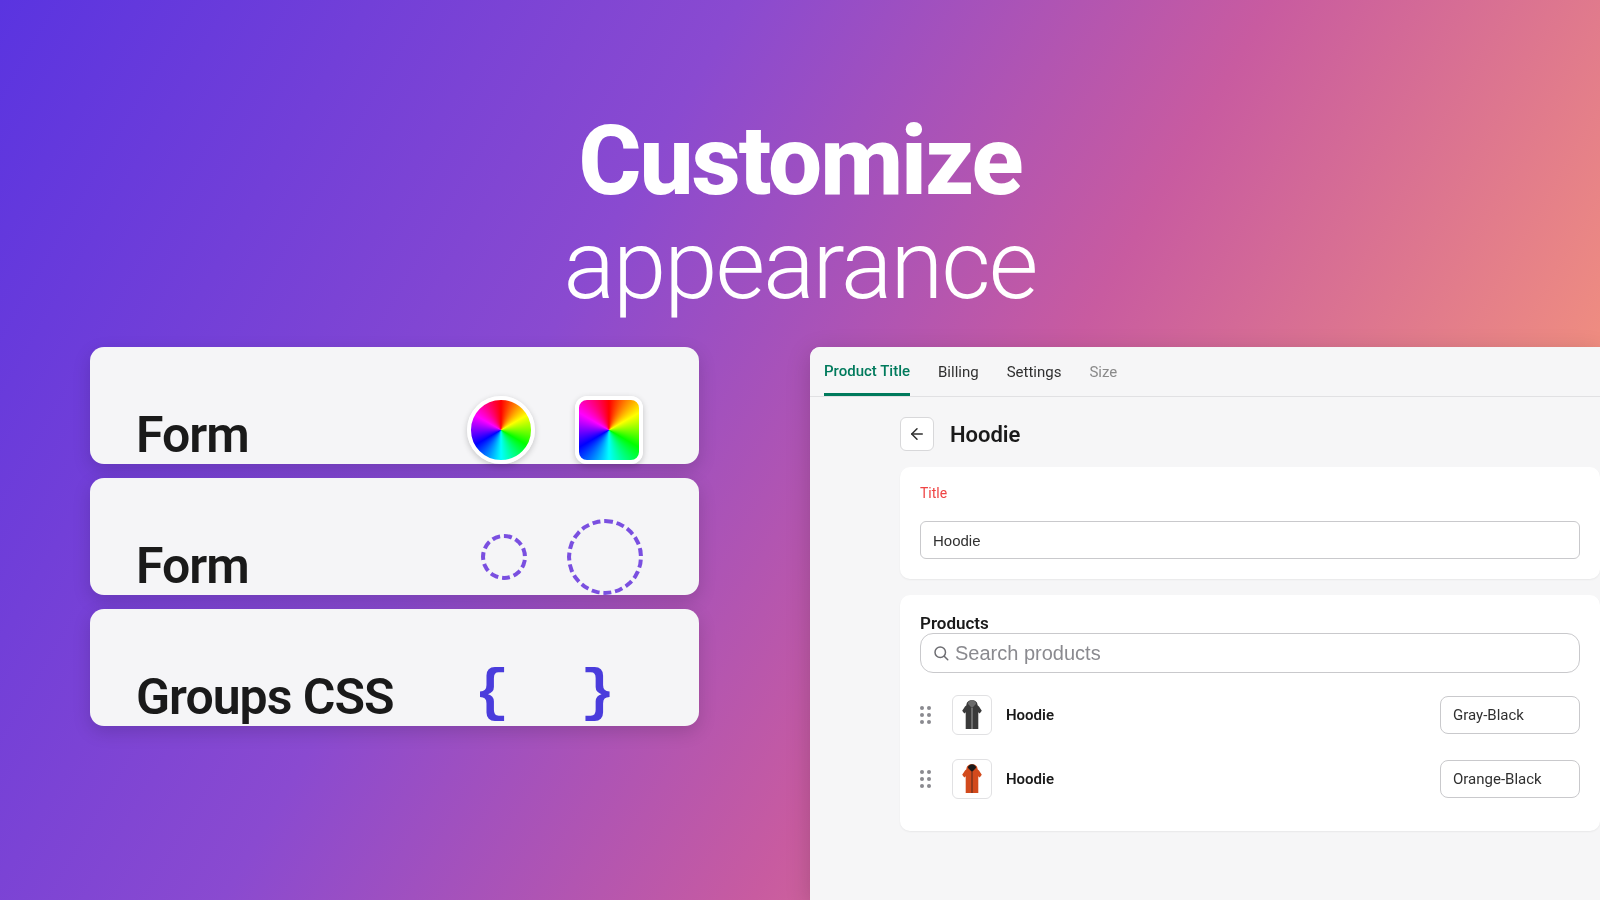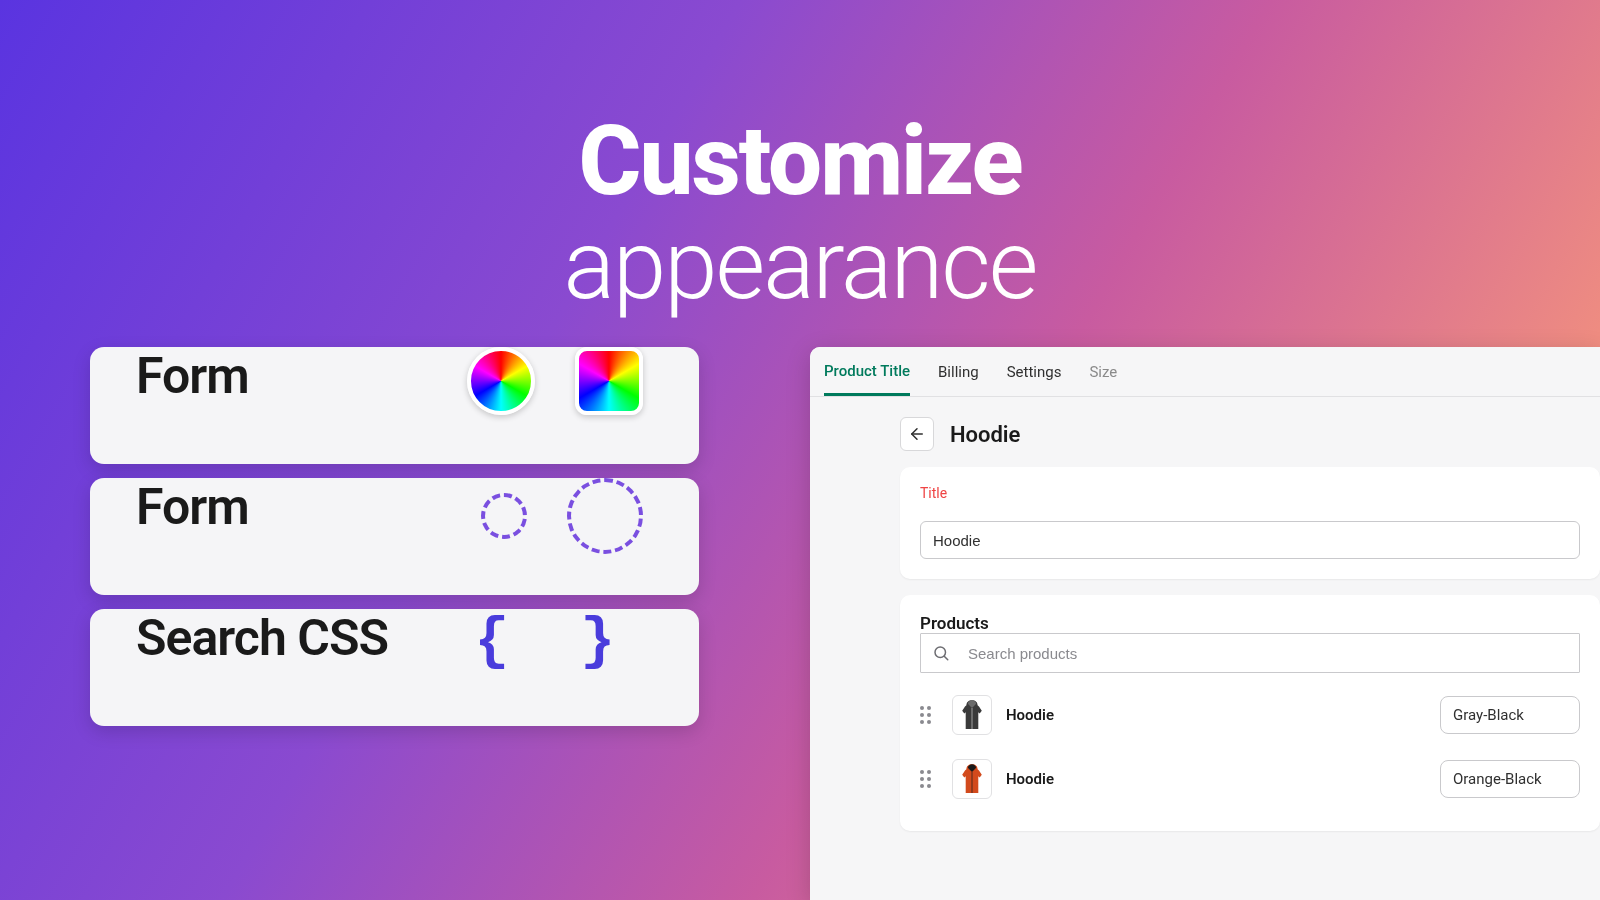--- a/index.html
+++ b/index.html
@@ -35,22 +35,22 @@
     width: 609px;
     display: flex;
     flex-direction: column;
     gap: 14px;
   }
   .card {
     background: #f5f5f7;
     border-radius: 14px;
     height: 117px;
     display: flex;
-    align-items: flex-start;
-    padding: 0 46px 16px 46px;
+    align-items: flex-end;
+    padding: 0 46px 0 46px;
     box-shadow: 0 6px 18px rgba(0,0,0,0.15);
   }
   .card-label {
     font-size: 50px;
     font-weight: 600;
     color: #1a1a1a;
     letter-spacing: -1px;
     flex: 1;
   }
   .card-icons { display:flex; align-items:center; gap:40px; margin-right:10px; }
@@ -141,22 +141,22 @@
 
   .section-title { font-size: 17px; font-weight: 600; color: #1a1a1a; }
 
   .search-wrap { position: relative; margin-bottom: 10px; }
   .search-wrap svg {
     position: absolute; left: 12px; top: 50%; transform: translateY(-50%);
     width: 18px; height: 18px; color: #6d6d72;
   }
   .search-input {
     width: 100%; height: 40px;
-    border: 1px solid #c9c9cc; border-radius: 1px;
-    padding: 0 12px 0 47px; font-size: 15px; color:#303030;
+    border: 1px solid #c9c9cc; border-radius: 13px;
+    padding: 0 12px 0 34px; font-size: 20px; color:#303030;
   }
   .search-input::placeholder { color: #8a8a8f; }
 
   .prod-row {
     display: flex; align-items: center;
     gap: 14px;
     padding: 12px 0;
   }
   .drag-handle { width: 18px; display:flex; flex-direction:column; gap:3px; cursor:grab; }
   .drag-handle .dotrow { display:flex; gap:3px; }
@@ -200,21 +200,21 @@
 
     <div class="card">
       <div class="card-label">Form</div>
       <div class="size-icons">
         <div class="dashed-circle-sm"></div>
         <div class="dashed-circle-lg"></div>
       </div>
     </div>
 
     <div class="card">
-      <div class="card-label">Search CSS</div>
+      <div class="card-label">Groups CSS</div>
       <div class="css-icon">{ }</div>
     </div>
 
   </div>
 
   <div class="panel">
 
     <div class="tabs">
       <div class="tab active">Product Title</div>
       <div class="tab">Billing</div>

